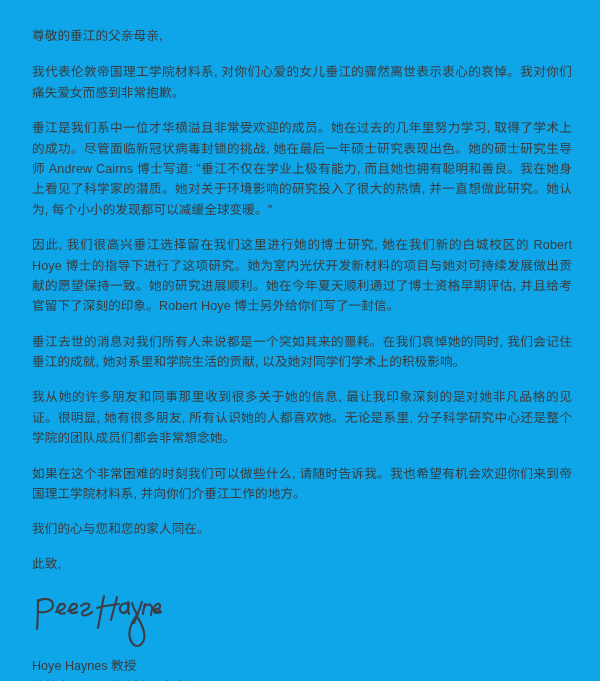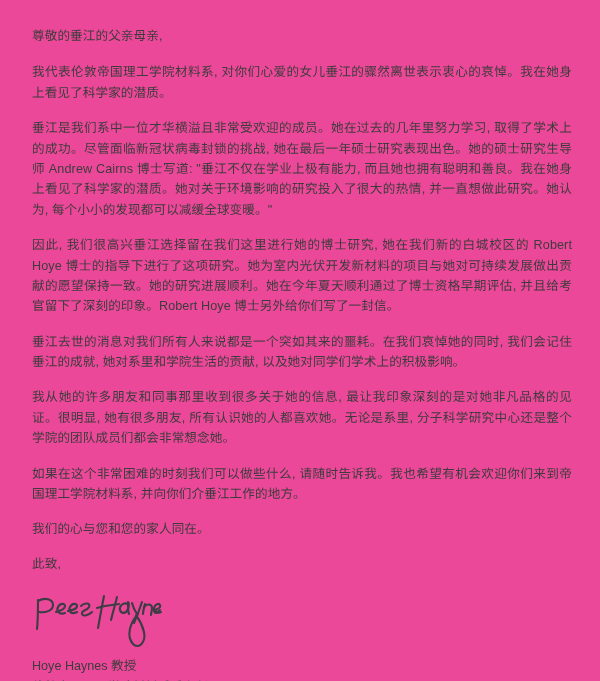--- a/index.html
+++ b/index.html
@@ -13,21 +13,21 @@
     background: #ffffff;
     font-family: "Liberation Sans", "DejaVu Sans", sans-serif;
     color: #3a3a3a;
     overflow: hidden;
     -webkit-font-smoothing: antialiased;
   }
   .page {
     position: relative;
     width: 600px;
     height: 681px;
-    background: #ec4899;
+    background: #0ea5e9;
     box-sizing: border-box;
     padding: 26px 30px 0 32px;
   }
   .letter-body {
     width: 540px;
   }
   p.para {
     margin: 0 0 15px 0;
     font-size: 12.6px;
     line-height: 1.62;
@@ -80,21 +80,21 @@
   }
 </style>
 </head>
 <body>
 
 <div class="page">
   <div class="letter-body">
 
     <p class="para salutation">尊敬的垂江的父亲母亲,</p>
 
-    <p class="para">我代表伦敦帝国理工学院材料系, 对你们心爱的女儿垂江的骤然离世表示衷心的哀悼。我在她身上看见了科学家的潜质。</p>
+    <p class="para">我代表伦敦帝国理工学院材料系, 对你们心爱的女儿垂江的骤然离世表示衷心的哀悼。我对你们痛失爱女而感到非常抱歉。</p>
 
     <p class="para">垂江是我们系中一位才华横溢且非常受欢迎的成员。她在过去的几年里努力学习, 取得了学术上的成功。尽管面临新冠状病毒封锁的挑战, 她在最后一年硕士研究表现出色。她的硕士研究生导师 Andrew Cairns 博士写道: "垂江不仅在学业上极有能力, 而且她也拥有聪明和善良。我在她身上看见了科学家的潜质。她对关于环境影响的研究投入了很大的热情, 并一直想做此研究。她认为, 每个小小的发现都可以减缓全球变暖。"</p>
 
     <p class="para">因此, 我们很高兴垂江选择留在我们这里进行她的博士研究, 她在我们新的白城校区的 Robert Hoye 博士的指导下进行了这项研究。她为室内光伏开发新材料的项目与她对可持续发展做出贡献的愿望保持一致。她的研究进展顺利。她在今年夏天顺利通过了博士资格早期评估, 并且给考官留下了深刻的印象。Robert Hoye 博士另外给你们写了一封信。</p>
 
     <p class="para">垂江去世的消息对我们所有人来说都是一个突如其来的噩耗。在我们哀悼她的同时, 我们会记住垂江的成就, 她对系里和学院生活的贡献, 以及她对同学们学术上的积极影响。</p>
 
     <p class="para">我从她的许多朋友和同事那里收到很多关于她的信息, 最让我印象深刻的是对她非凡品格的见证。很明显, 她有很多朋友, 所有认识她的人都喜欢她。无论是系里, 分子科学研究中心还是整个学院的团队成员们都会非常想念她。</p>
 
     <p class="para">如果在这个非常困难的时刻我们可以做些什么, 请随时告诉我。我也希望有机会欢迎你们来到帝国理工学院材料系, 并向你们介垂江工作的地方。</p>

